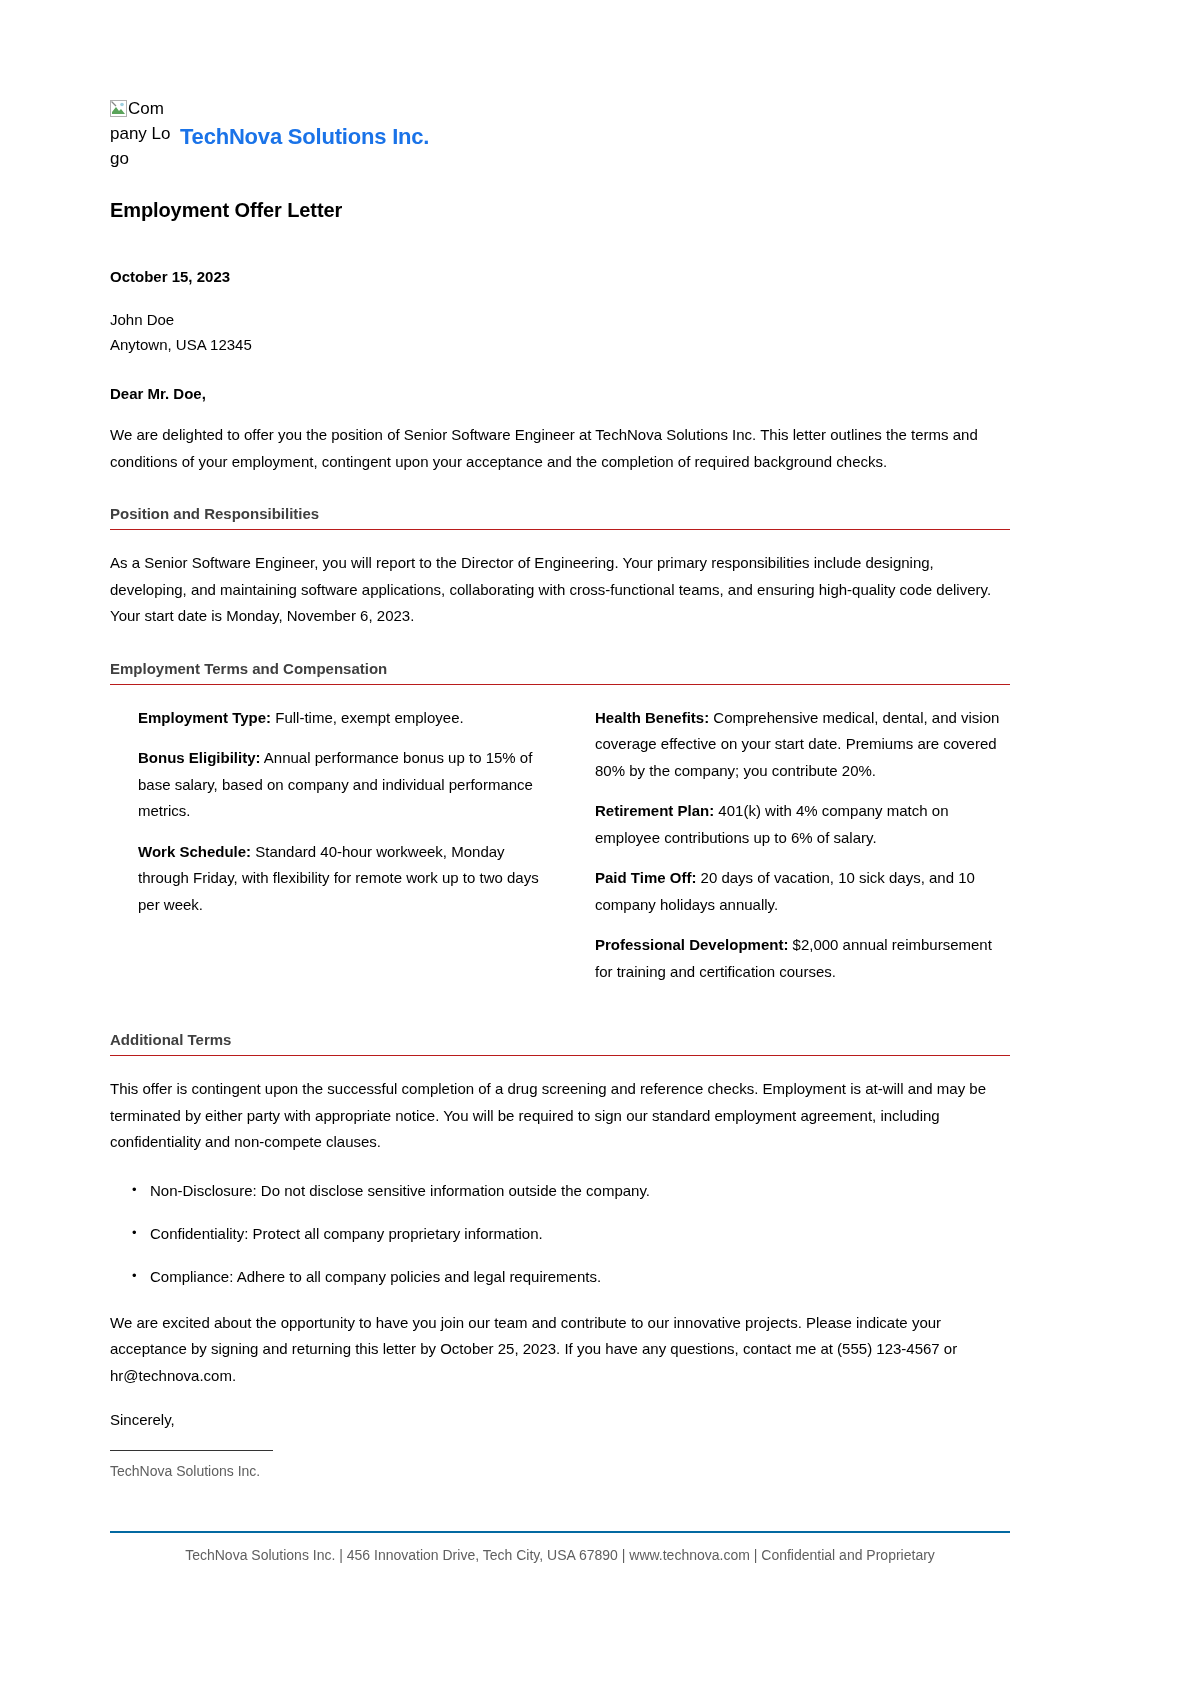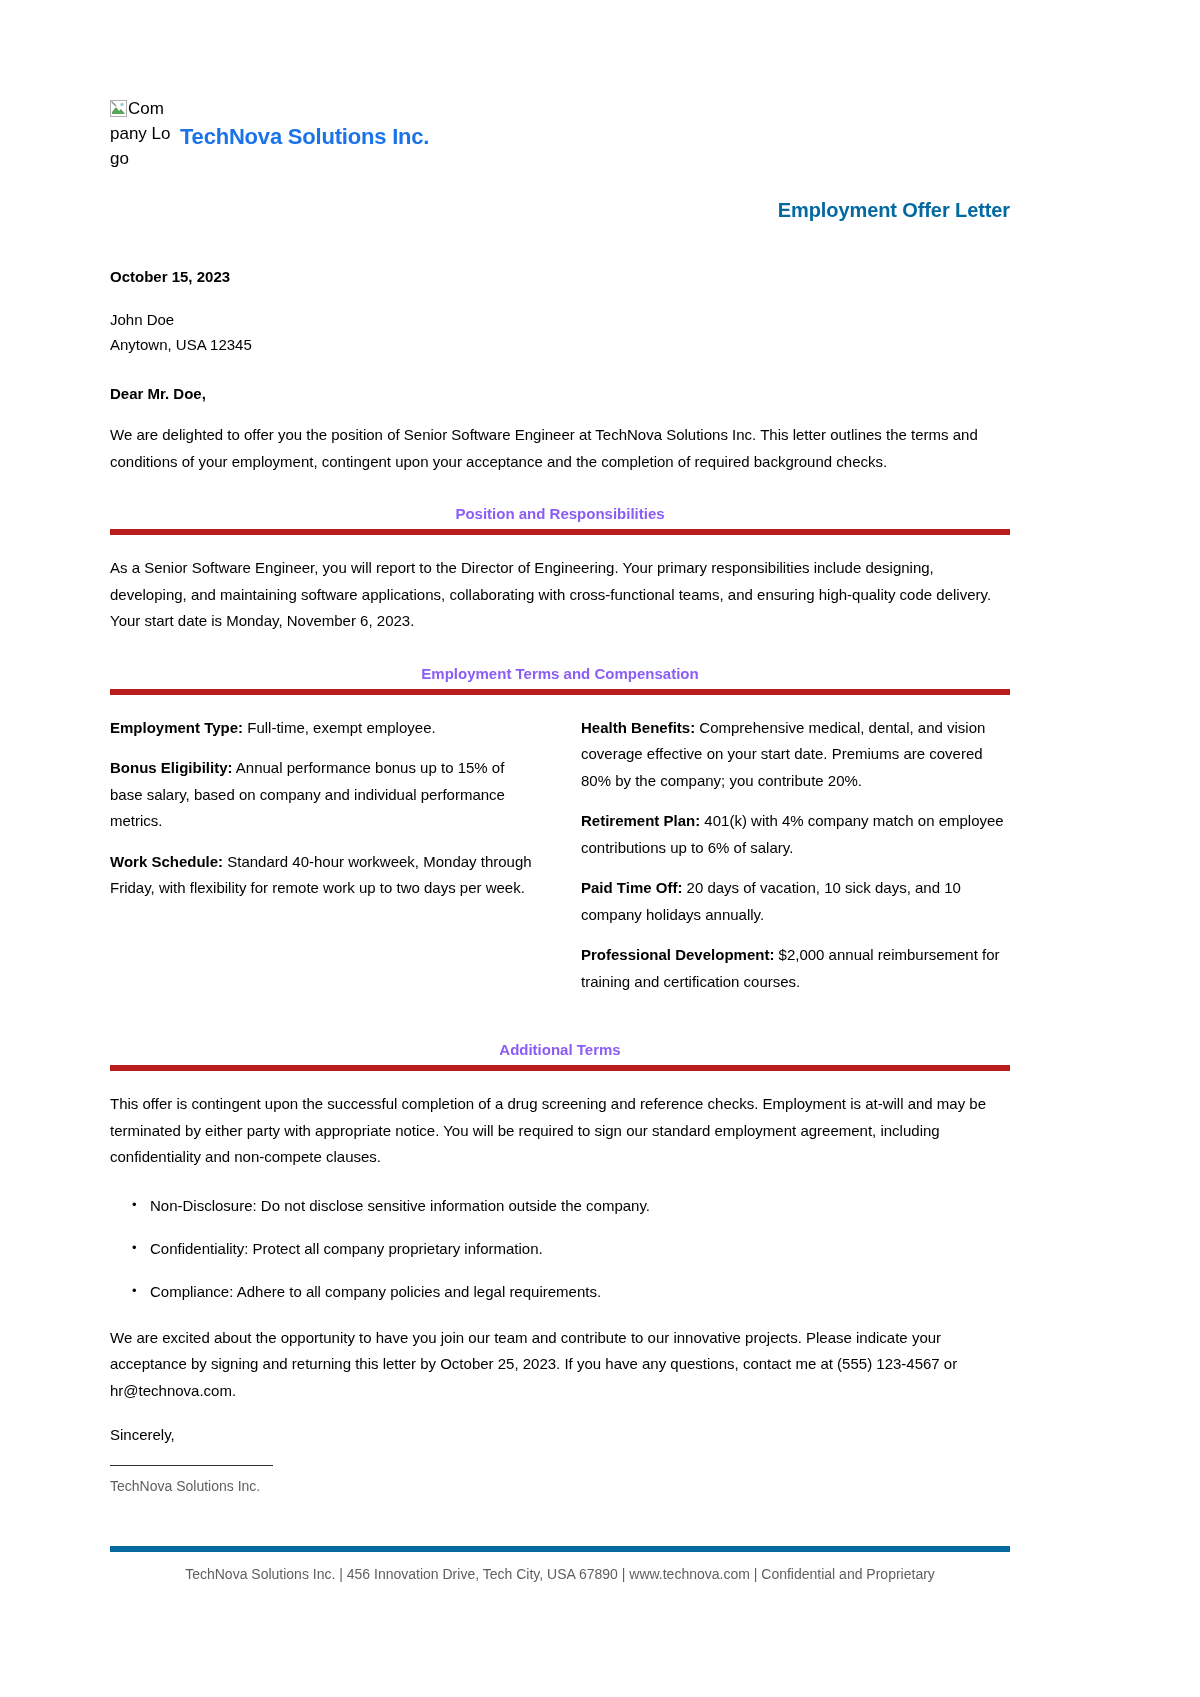--- a/index.html
+++ b/index.html
@@ -52,24 +52,24 @@
     color: #1a73e8;
     font-size: 22px;
     font-weight: bold;
     letter-spacing: -0.2px;
     margin-left: 8px;
     margin-top: 28px;
     white-space: nowrap;
   }
 
   .doc-title {
-    text-align: right;
+    text-align: left;
     font-size: 20px;
     font-weight: bold;
-    color: #0369a1;
+    color: #000000;
     margin: 28px 0 0 0;
     letter-spacing: -0.1px;
   }
 
   
   .letter-date {
     font-size: 15px;
     font-weight: bold;
     margin: 46px 0 0 0;
   }
@@ -85,37 +85,37 @@
   }
   p.para {
     font-size: 15px;
     line-height: 26.5px;
     margin: 20px 0 0 0;
     text-align: left;
   }
 
   
   .section-heading {
-    color: #8b5cf6;
+    color: #404040;
     font-size: 15px;
     font-weight: bold;
     margin: 30px 0 0 0;
     padding-bottom: 7px;
-    border-bottom: 6px solid #b91c1c;
-    text-align: center;
+    border-bottom: 1px solid #b91c1c;
   }
   .section-heading.spaced-top {
     margin-top: 46px;
   }
 
   
   .terms-columns {
     display: flex;
     gap: 42px;
     margin-top: 14px;
+    margin-left: 28px;
   }
   .terms-col {
     flex: 1 1 0;
     min-width: 0;
   }
   .term-item {
     font-size: 15px;
     line-height: 26.5px;
     margin: 14px 0 0 0;
   }
@@ -161,21 +161,21 @@
   }
   .sig-name, .sig-company {
     font-size: 14px;
     line-height: 23px;
     color: #5f5f5f;
   }
 
   
   .footer {
     margin-top: 48px;
-    border-top: 6px solid #0369a1;
+    border-top: 2px solid #0369a1;
     padding-top: 14px;
     text-align: center;
     font-size: 14px;
     color: #5f5f5f;
   }
 </style>
 </head>
 <body>
 
 <div class="page">

